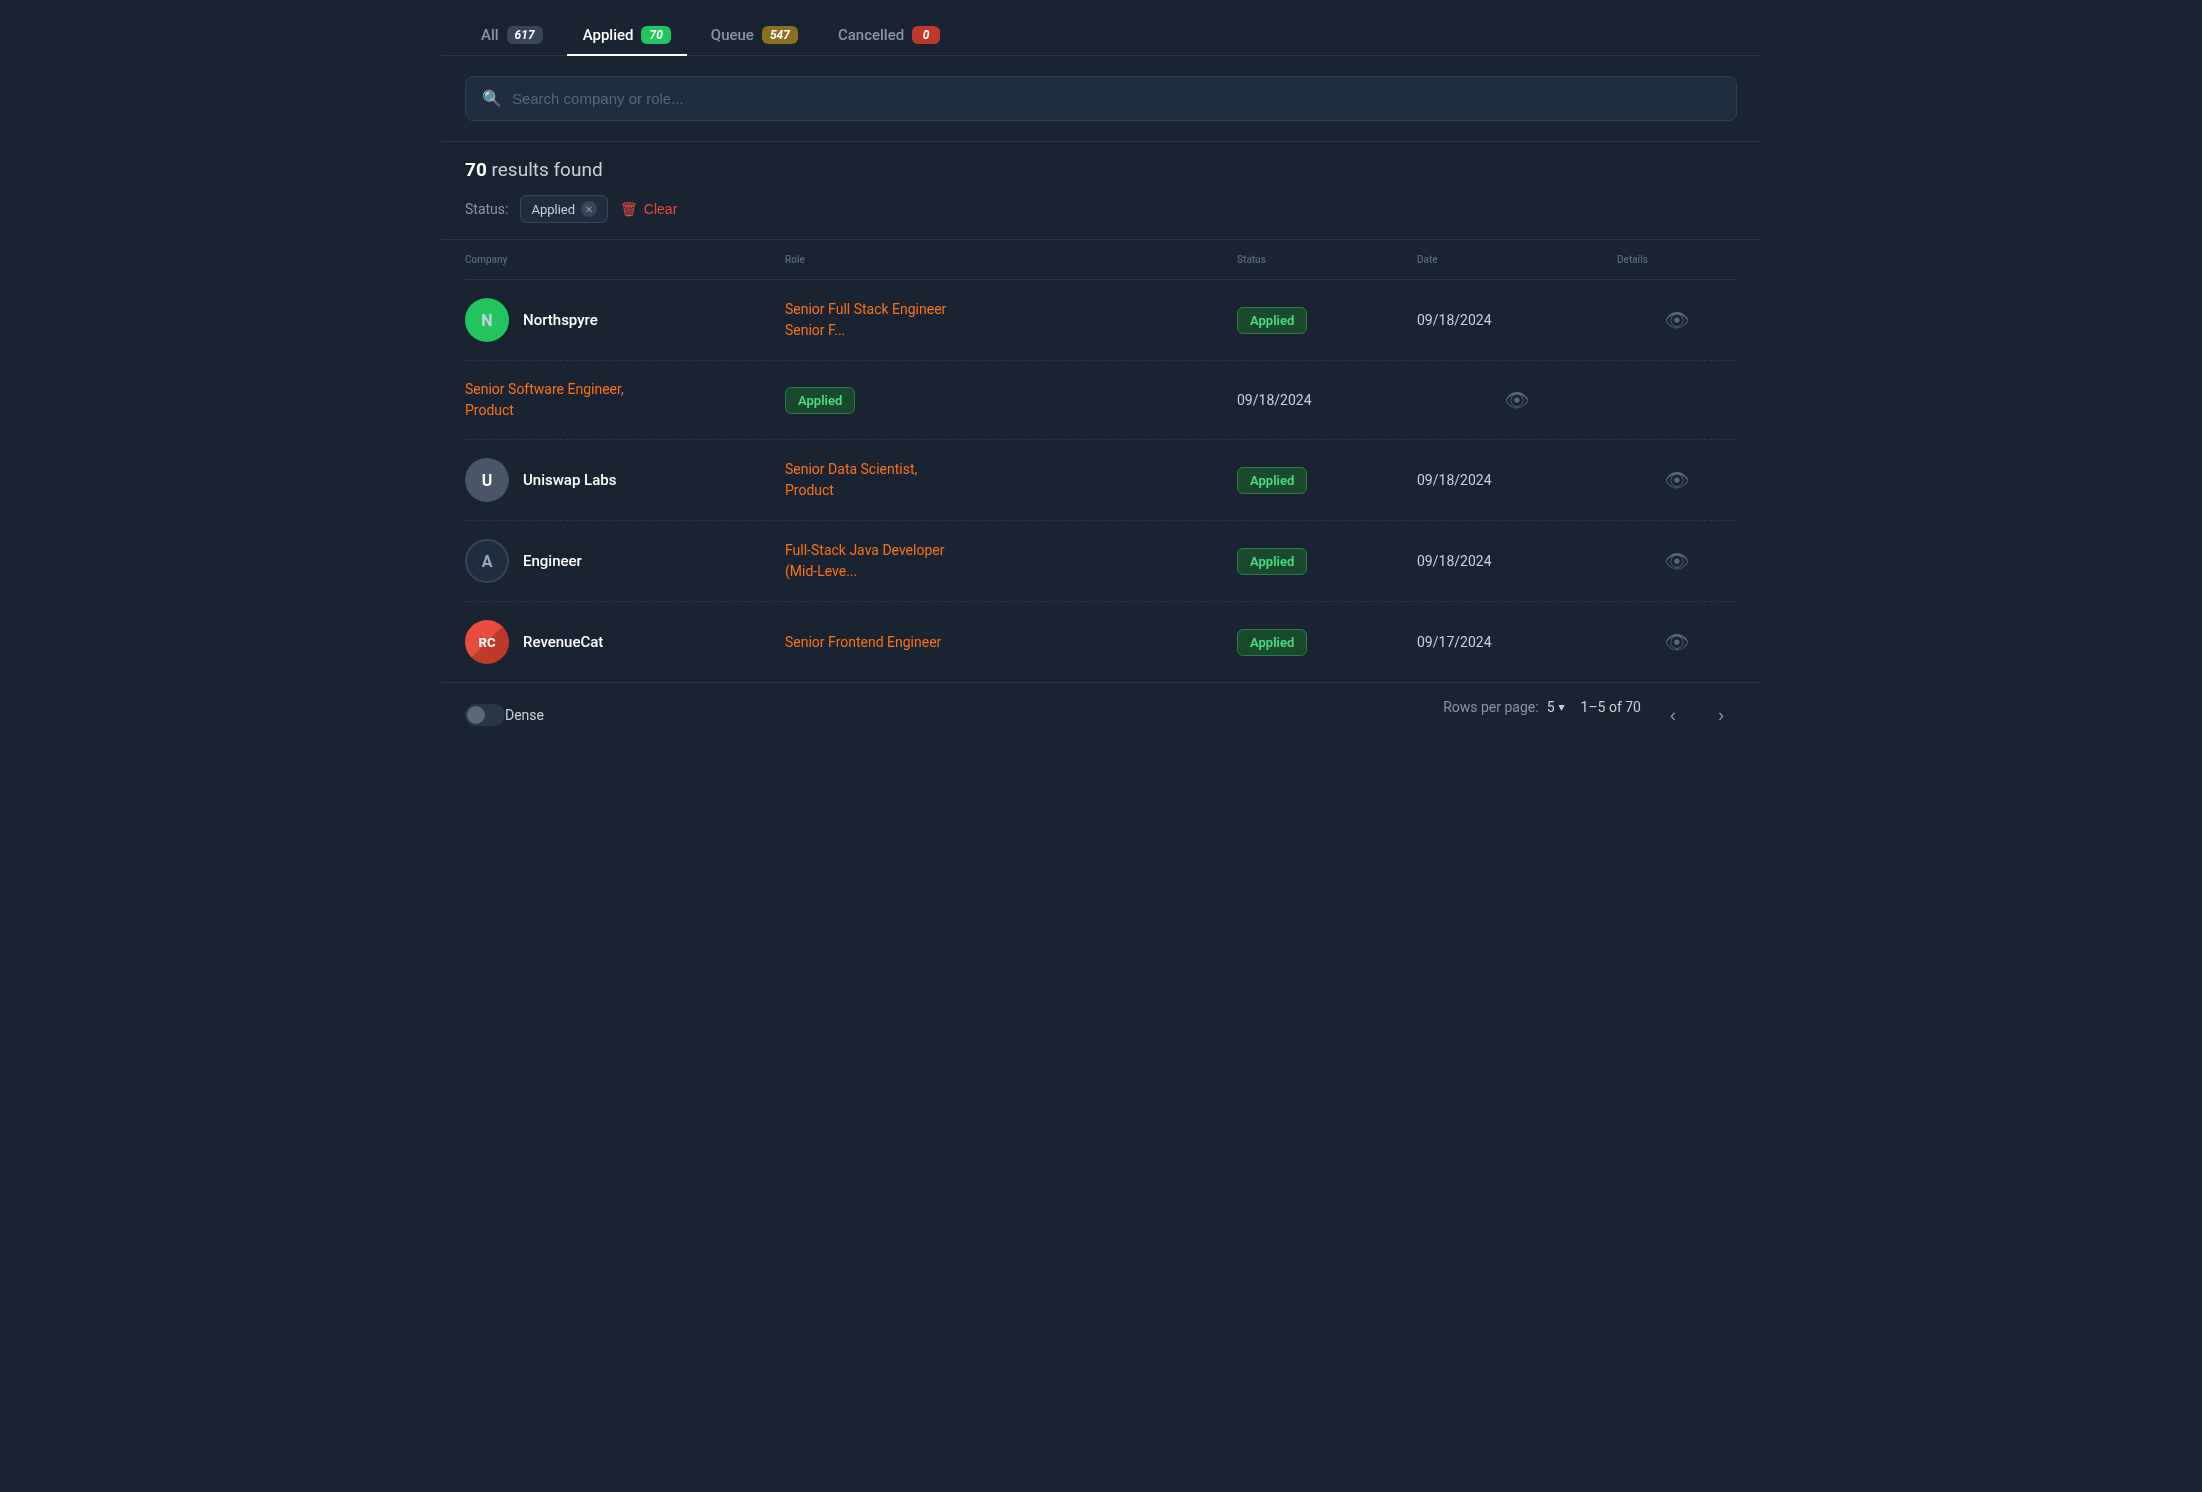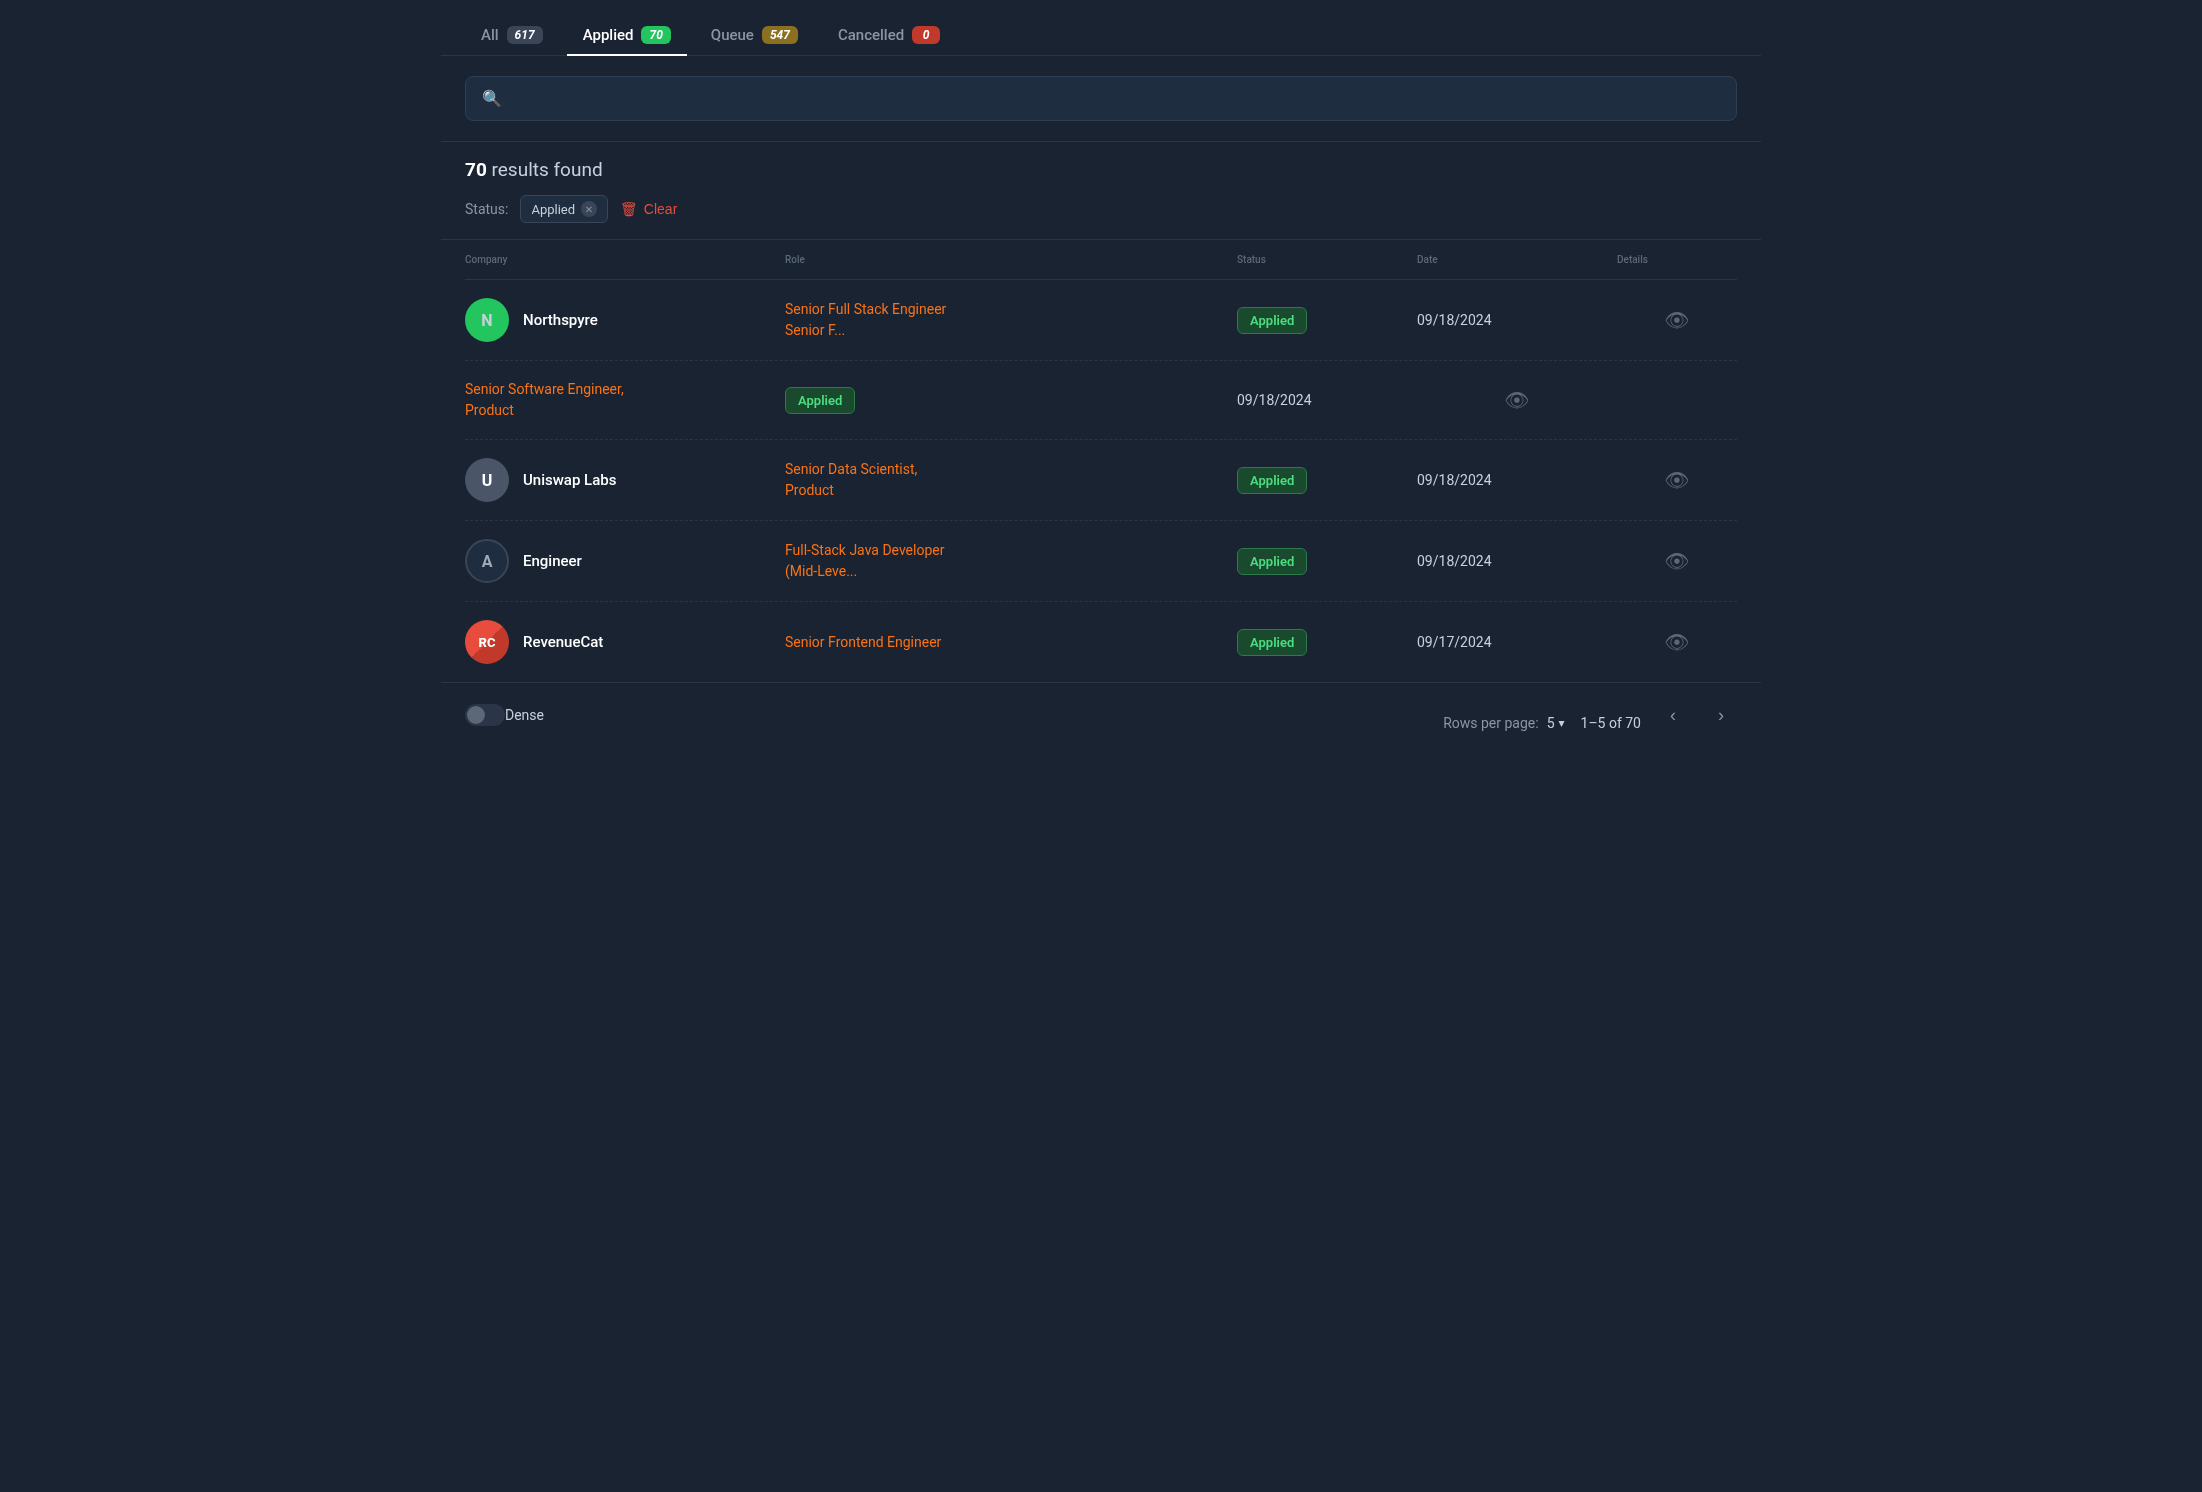--- a/index.html
+++ b/index.html
@@ -303,21 +303,21 @@
       background-color: #5a6878;
       border-radius: 50%;
       position: absolute;
       top: 2px;
       left: 2px;
       transition: left 0.2s;
     }
 
     .pagination {
       display: flex;
-      align-items: flex-end;
+      align-items: flex-start;
       gap: 16px;
       color: #8a95a3;
       font-size: 14px;
     }
 
     .rows-per-page {
       display: flex;
       align-items: center;
       gap: 8px;
     }
@@ -376,20 +376,21 @@
     </div>
     <div class="tab">
       <span>Cancelled</span>
       <span class="badge cancelled">0</span>
     </div>
   </div>
 
   <div class="search-container">
     <div class="search-box">
       <span class="search-icon">🔍</span>
+      <input class="search-input" type="text" placeholder="Search company or role..." style="">
     </div>
   </div>
 
   <div class="filter-area">
     <div class="results-count">
       <strong>70</strong>
       <span>results found</span>
     </div>
     <div class="filter-tags">
       <span class="filter-label">Status:</span>

